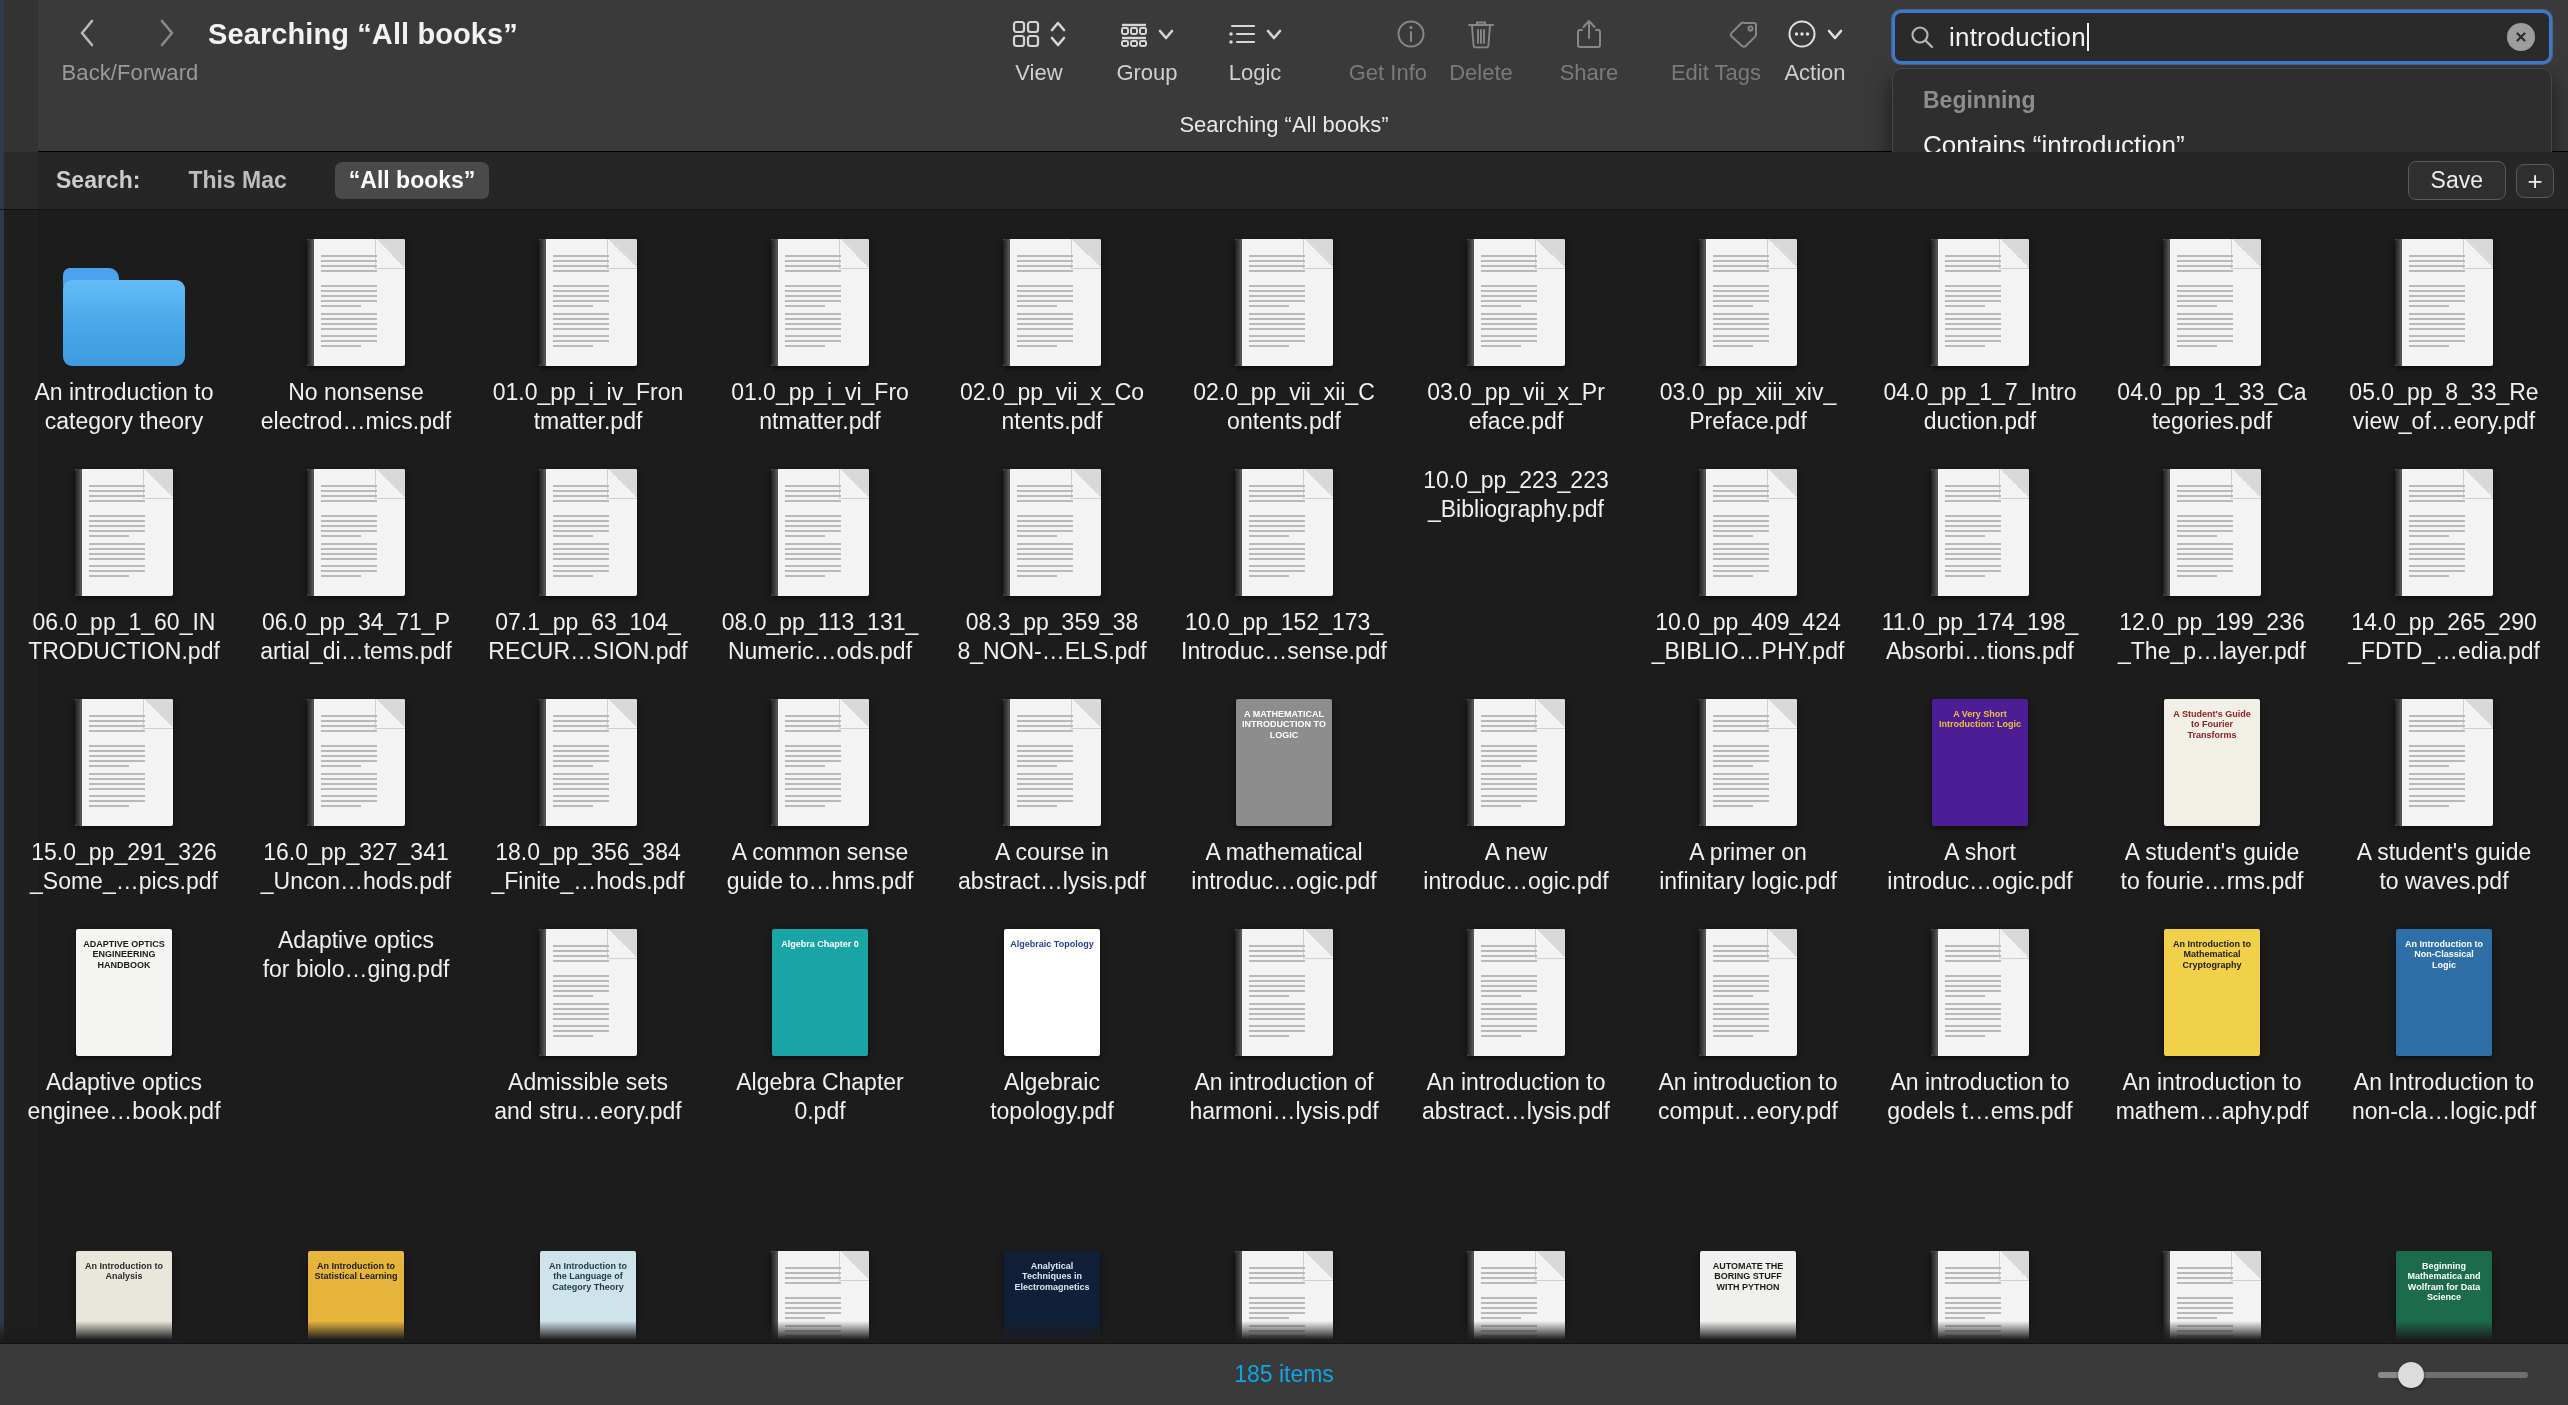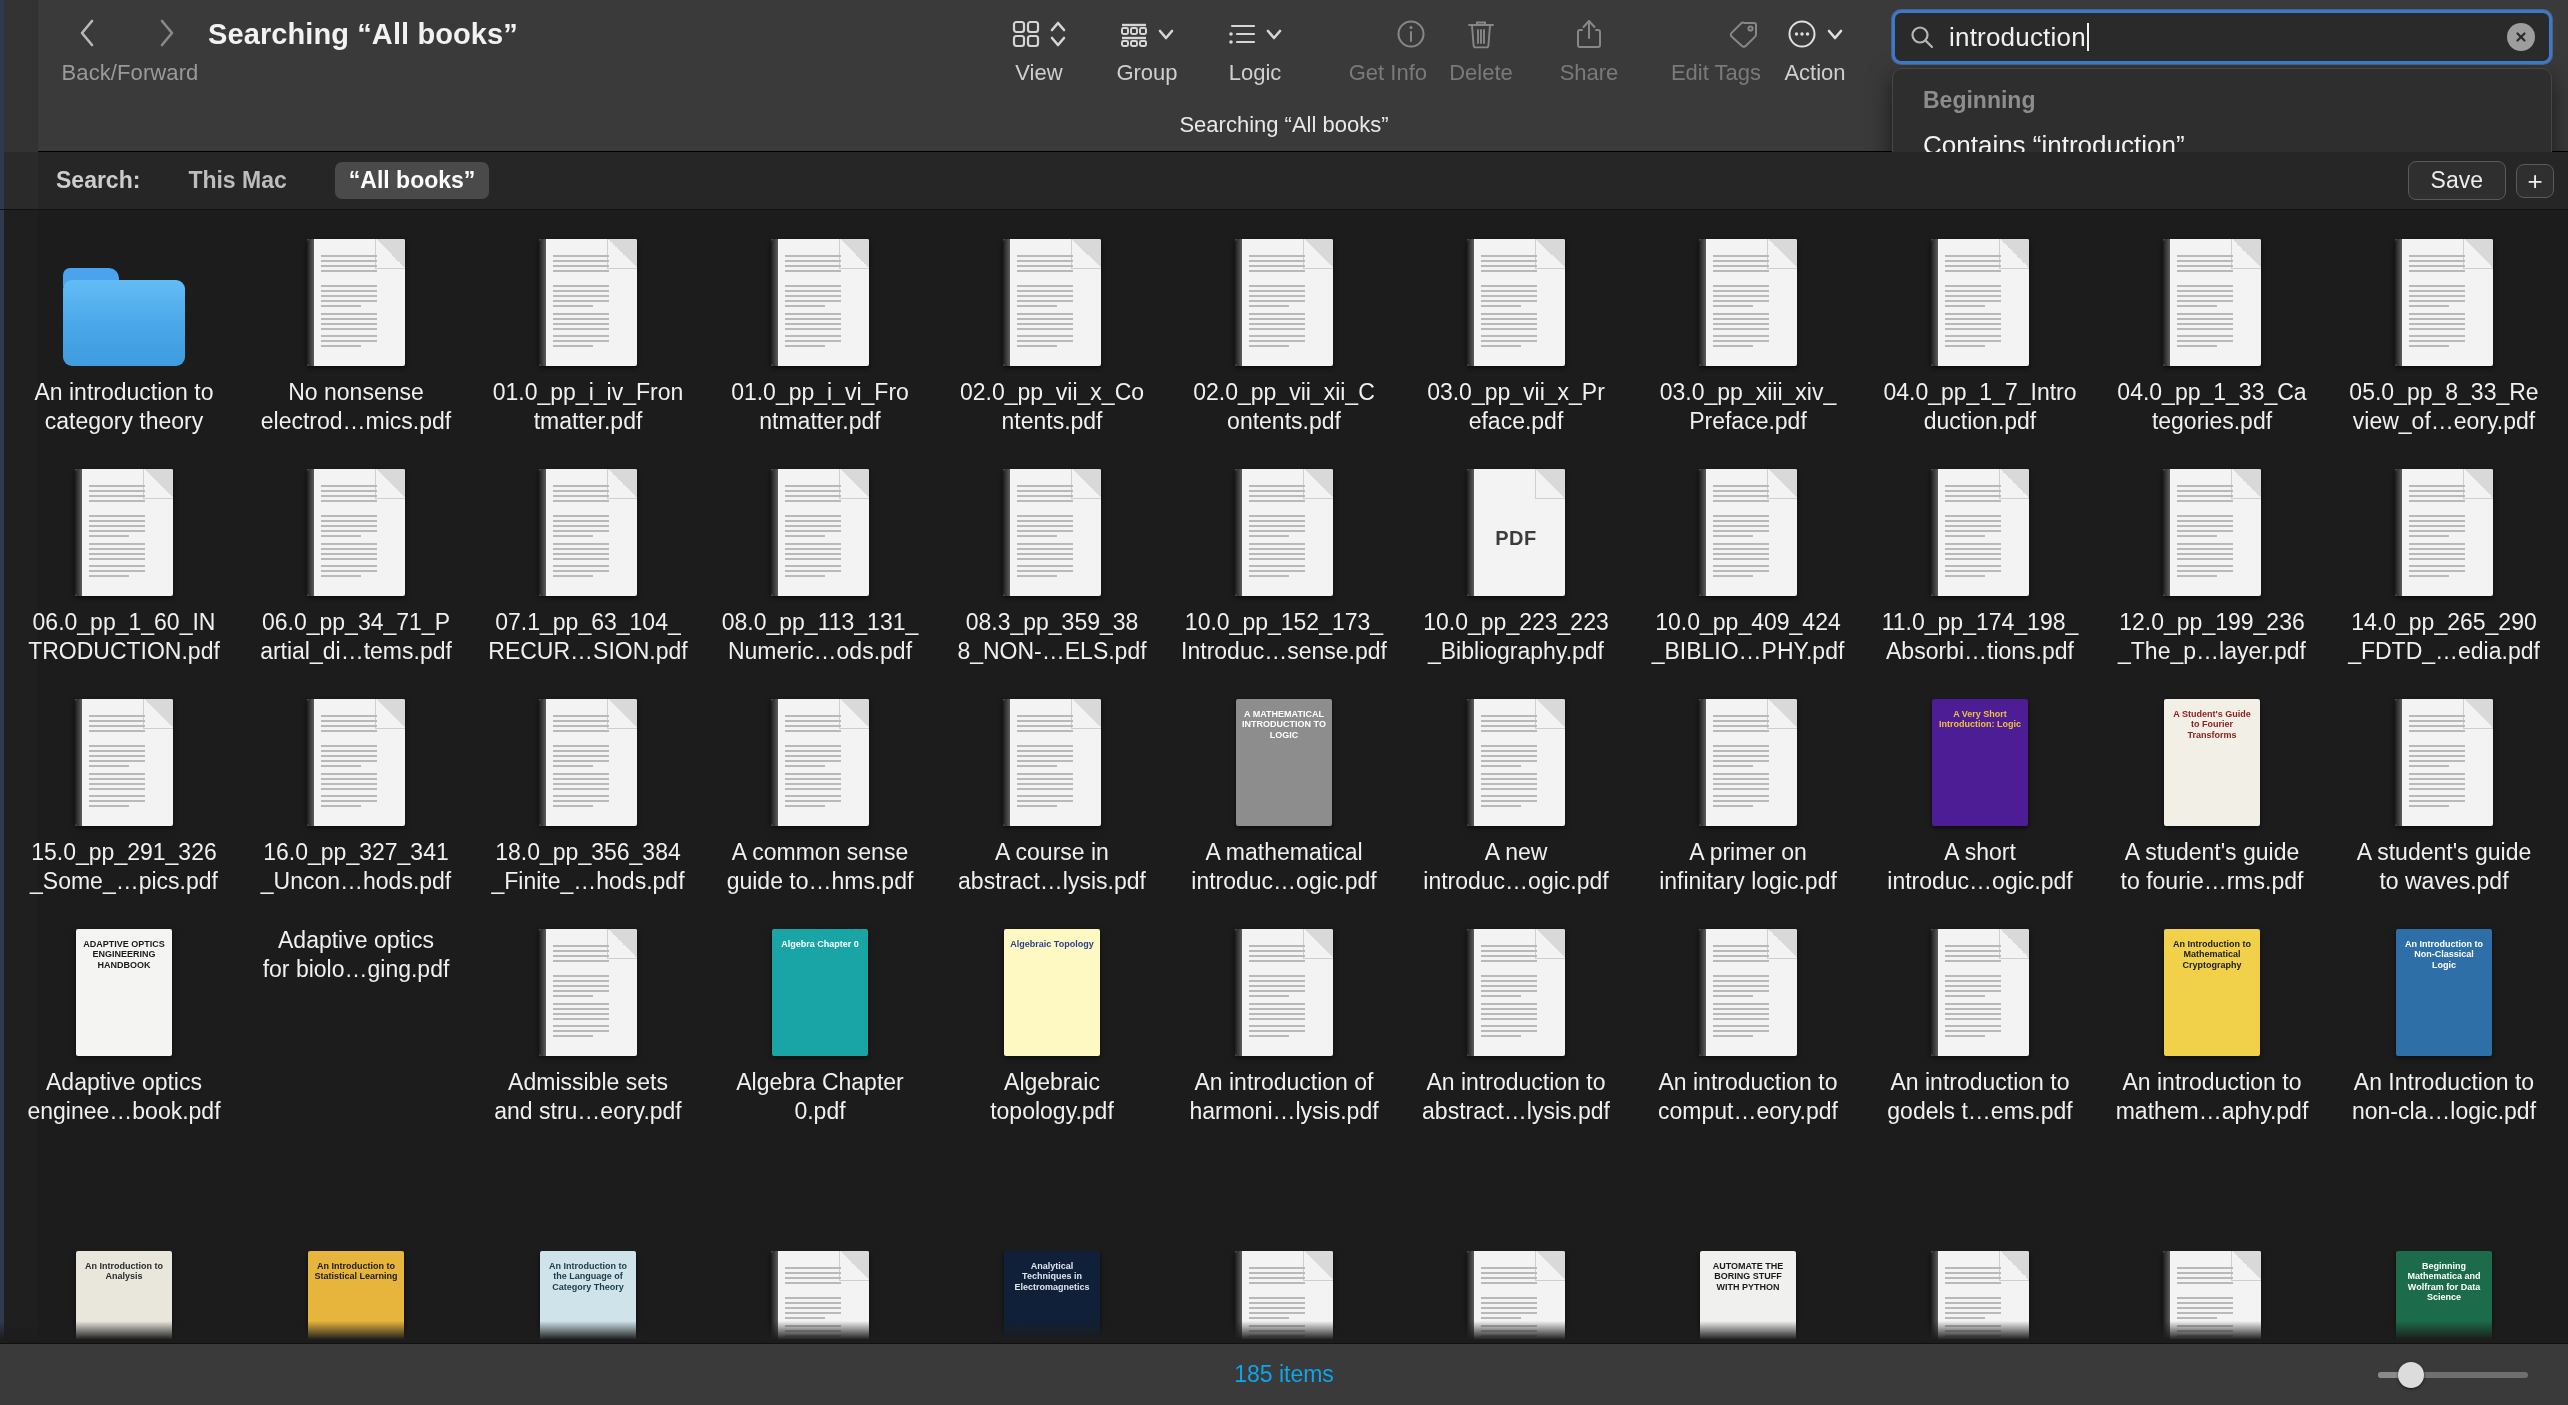--- a/index.html
+++ b/index.html
@@ -973,27 +973,20 @@
                 <i class="s"></i>
               </div>
             </div>
           </div>
           <div class="cap">
             <span class="ln">10.0_pp_152_173_</span>
             <span class="ln">Introduc…sense.pdf</span>
           </div>
         </div>
         <div class="cell">
-          <div class="thumb">
-            <div class="doc">
-              <div class="spine"></div>
-              <div class="fold"></div>
-              <div class="pdfbadge">PDF</div>
-            </div>
-          </div>
           <div class="cap">
             <span class="ln">10.0_pp_223_223</span>
             <span class="ln">_Bibliography.pdf</span>
           </div>
         </div>
         <div class="cell">
           <div class="thumb">
             <div class="doc">
               <div class="spine"></div>
               <div class="fold"></div>
@@ -1516,21 +1509,21 @@
               <div class="ttl" style="color: rgb(255, 255, 255);">Algebra Chapter 0</div>
             </div>
           </div>
           <div class="cap">
             <span class="ln">Algebra Chapter</span>
             <span class="ln">0.pdf</span>
           </div>
         </div>
         <div class="cell">
           <div class="thumb">
-            <div class="cover" style="background: #fef9c3; margin-top: 28px;">
+            <div class="cover" style="background: #ffffff; margin-top: 28px;">
               <div class="ttl" style="color: rgb(42, 63, 143);">Algebraic Topology</div>
             </div>
           </div>
           <div class="cap">
             <span class="ln">Algebraic</span>
             <span class="ln">topology.pdf</span>
           </div>
         </div>
         <div class="cell">
           <div class="thumb">

